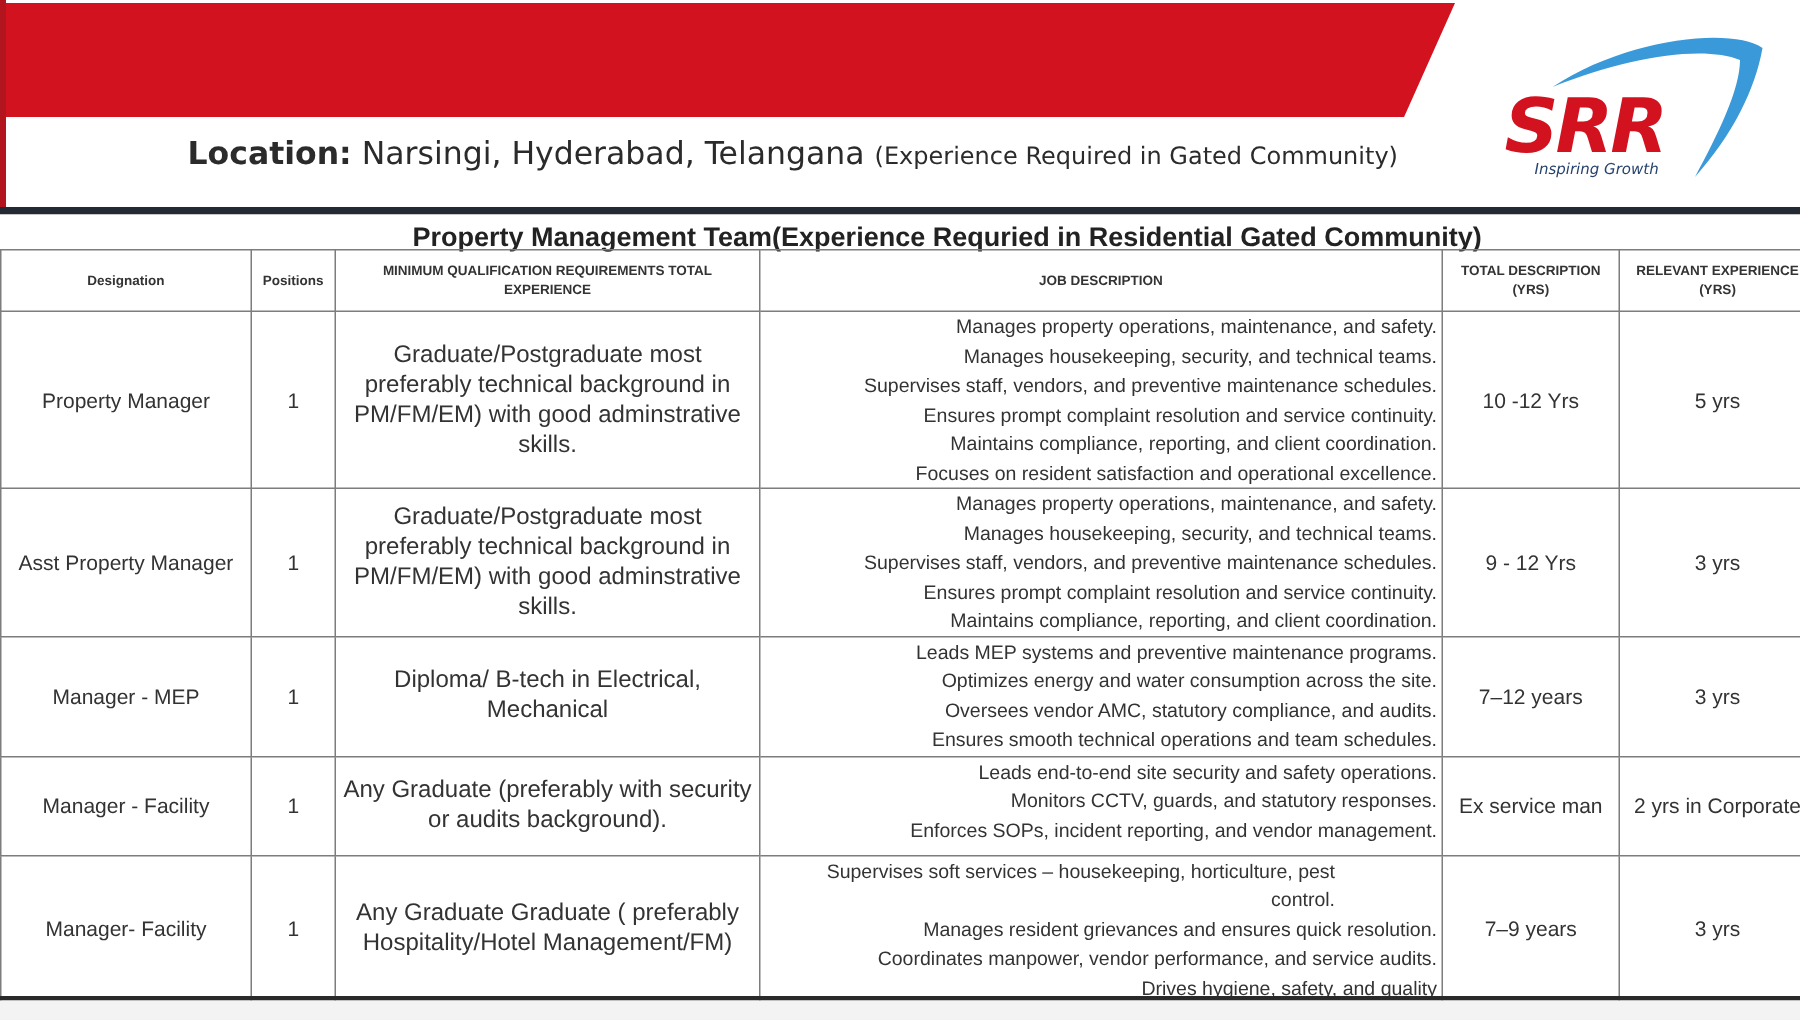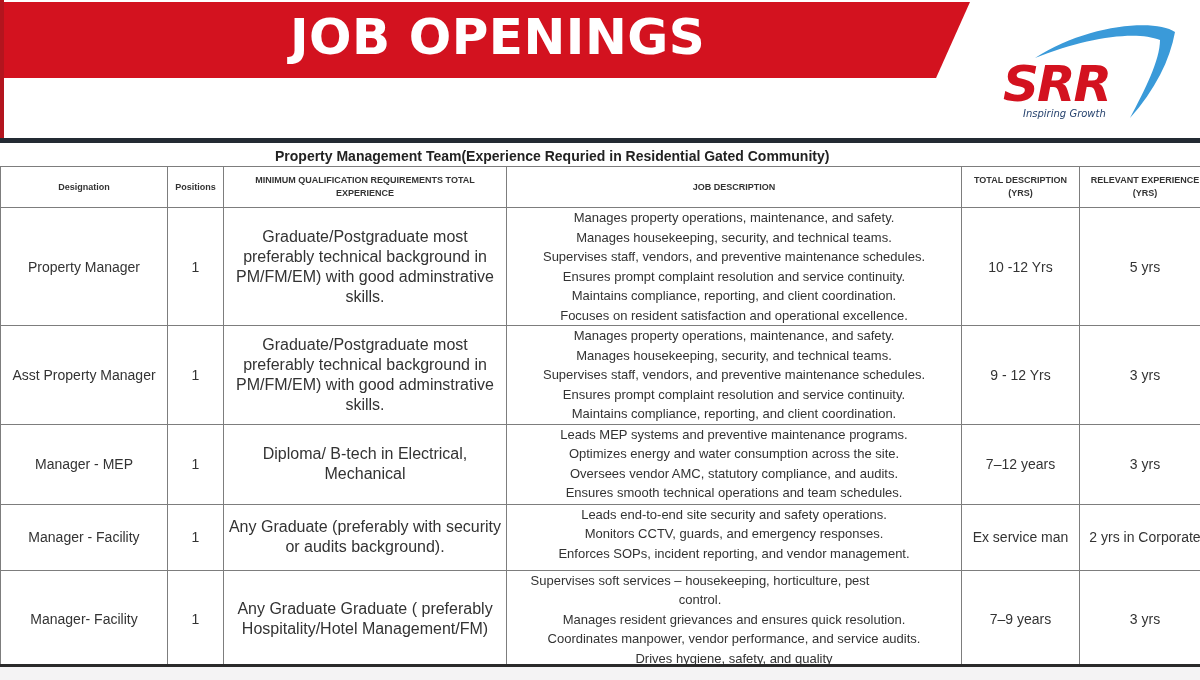--- a/index.html
+++ b/index.html
@@ -10,37 +10,39 @@
   .title { position:absolute; left:290px; top:8px; font-family:"DejaVu Sans", sans-serif; font-weight:bold; font-size:50px; color:#ffffff; letter-spacing:0.5px; }
   .location { position:absolute; left:125px; top:90px; font-family:"DejaVu Sans", sans-serif; font-size:21px; color:#2b2b2b; white-space:nowrap; }
   .location .lbl { font-weight:bold; }
   .location .note { font-size:16px; }
   .logo { position:absolute; left:995px; top:20px; width:190px; height:110px; }
   .logo svg { position:absolute; left:0; top:0; }
   .logo-text { position:absolute; left:8px; top:35px; font-family:"DejaVu Sans", sans-serif; font-weight:bold; font-style:italic; font-size:50px; color:#d3121f; letter-spacing:-2px; }
   .logo-tag { position:absolute; left:28px; top:88px; font-family:"DejaVu Sans", sans-serif; font-style:italic; font-weight:normal; font-size:10px; color:#27436e; }
   .banner-bottom { position:absolute; left:0; top:138px; width:1200px; height:5px; background:#232a33; }
   .sheet { position:absolute; left:0; top:143px; width:1200px; height:522px; background:#ffffff; }
-  .team-title { position:absolute; left:275px; top:148px; font-weight:bold; font-size:14px; color:#222; white-space:nowrap; }
+  .team-title { position:absolute; left:275px; top:148px; font-weight:bold; font-size:18px; color:#222; white-space:nowrap; }
   table { position:absolute; left:0; top:166px; border-collapse:collapse; table-layout:fixed; width:1210px; }
   td, th { border:1px solid #7d7d7d; padding:0 2px; text-align:center; vertical-align:middle; overflow:hidden; }
   th { font-size:9px; font-weight:bold; color:#333; height:40px; line-height:13px; }
   td { font-size:14px; color:#333; }
-  td.desc { text-align:center; font-size:13px; line-height:19.5px; vertical-align:top; padding:0 3px; white-space:nowrap;margin-left:40px; }
+  td.desc { text-align:right; font-size:13px; line-height:19.5px; vertical-align:top; padding:0 3px; white-space:nowrap;margin-left:40px; }
   td.qual { font-size:16px; line-height:20px; }
   .bottom-rule { position:absolute; left:0; top:664px; width:1200px; height:3px; background:#2a2a2a; }
   .footer-bg { position:absolute; left:0; top:667px; width:1200px; height:13px; background:#f4f3f4; }
 </style>
 </head>
 <body>
 
 <div class="banner">
   <div class="red-band"></div>
   <div class="banner-left-rule"></div>
-  <div class="title">JOB OPENINGS</div>
+  <div class="location">
+    <span class="lbl">Location:</span><span> Narsingi, Hyderabad, Telangana </span><span class="note">(Experience Required in Gated Community)</span>
+  </div>
   <div class="logo">
     <svg width="190" height="110" viewBox="0 0 190 110">
       <path d="M40 38 C 90 5, 160 -2, 180 12 C 175 40, 160 70, 135 98 C 150 70, 165 40, 165 20 C 140 10, 90 18, 40 38 Z" fill="#3a9ad9"></path>
     </svg>
     <div class="logo-text">SRR</div>
     <div class="logo-tag">Inspiring Growth</div>
   </div>
 </div>
 <div class="banner-bottom"></div>
 
@@ -108,21 +110,21 @@
       </td>
       <td>7–12 years</td>
       <td>3 yrs</td>
     </tr>
     <tr style="height:66px">
       <td>Manager - Facility</td>
       <td>1</td>
       <td class="qual">Any Graduate (preferably with security or audits background).</td>
       <td class="desc">
         <div>Leads end-to-end site security and safety operations.</div>
-        <div>Monitors CCTV, guards, and emergency responses.</div>
+        <div>Monitors CCTV, guards, and statutory responses.</div>
         <div>Enforces SOPs, incident reporting, and vendor management.</div>
       </td>
       <td>Ex service man</td>
       <td>2 yrs in Corporate</td>
     </tr>
     <tr style="height:97px">
       <td>Manager- Facility</td>
       <td>1</td>
       <td class="qual">Any Graduate Graduate ( preferably Hospitality/Hotel Management/FM)</td>
       <td class="desc" style="white-space:normal">

